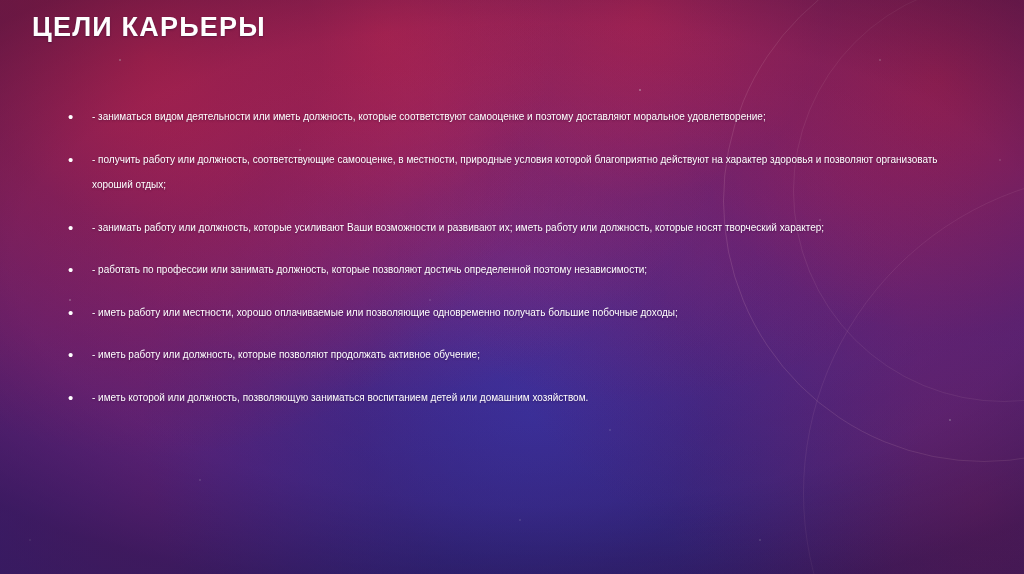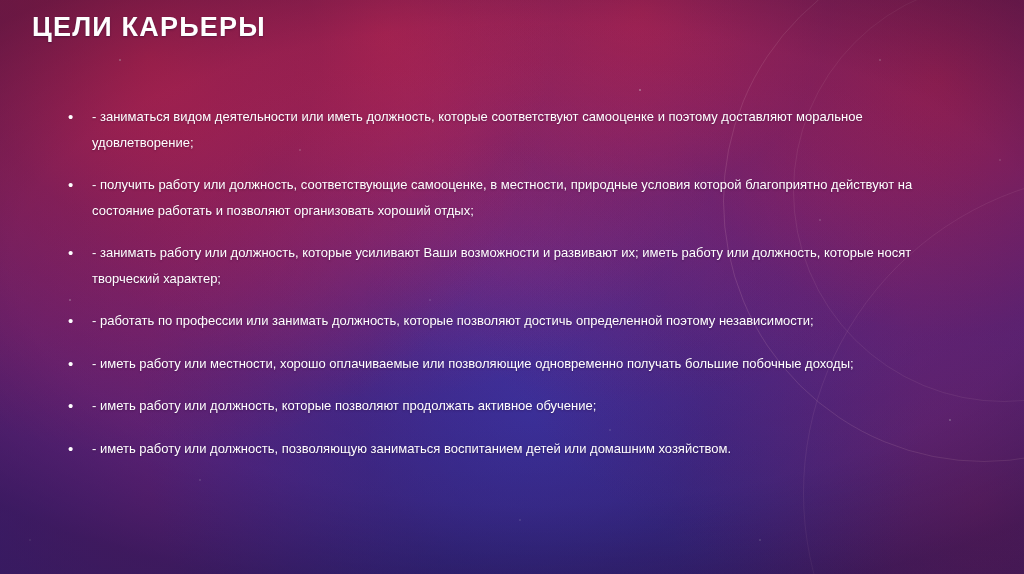--- a/index.html
+++ b/index.html
@@ -128,21 +128,21 @@
     color: #ffffff;
     font-size: 15px;
     line-height: 25px;
     text-align: left;
     padding-left: 6px;
     box-sizing: border-box;
   }
   .bullet-text {
     flex: 1 1 auto;
     color: #ffffff;
-    font-size: 13px;
+    font-size: 10px;
     line-height: 25.5px;
     text-shadow: 0 1px 2px rgba(40, 10, 50, 0.35);
   }
 </style>
 </head>
 <body>
 
 <div class="slide">
   <div class="bg-base"></div>
   <div class="bg-stars"></div>
@@ -156,21 +156,21 @@
 
     <div class="bullets">
 
       <div class="bullet-row">
         <span class="bullet-marker">•</span>
         <span class="bullet-text">- заниматься видом деятельности или иметь должность, которые соответствуют самооценке и поэтому доставляют моральное удовлетворение;</span>
       </div>
 
       <div class="bullet-row">
         <span class="bullet-marker">•</span>
-        <span class="bullet-text">- получить работу или должность, соответствующие самооценке, в местности, природные условия которой благоприятно действуют на состояние работать и позволяют организовать хороший отдых;</span>
+        <span class="bullet-text">- получить работу или должность, соответствующие самооценке, в местности, природные условия которой благоприятно действуют на характер здоровья и позволяют организовать хороший отдых;</span>
       </div>
 
       <div class="bullet-row">
         <span class="bullet-marker">•</span>
         <span class="bullet-text">- занимать работу или должность, которые усиливают Ваши возможности и развивают их; иметь работу или должность, которые носят творческий характер;</span>
       </div>
 
       <div class="bullet-row">
         <span class="bullet-marker">•</span>
         <span class="bullet-text">- работать по профессии или занимать должность, которые позволяют достичь определенной поэтому независимости;</span>
@@ -181,18 +181,18 @@
         <span class="bullet-text">- иметь работу или местности, хорошо оплачиваемые или позволяющие одновременно получать большие побочные доходы;</span>
       </div>
 
       <div class="bullet-row">
         <span class="bullet-marker">•</span>
         <span class="bullet-text">- иметь работу или должность, которые позволяют продолжать активное обучение;</span>
       </div>
 
       <div class="bullet-row">
         <span class="bullet-marker">•</span>
-        <span class="bullet-text">- иметь работу или должность, позволяющую заниматься воспитанием детей или домашним хозяйством.</span>
+        <span class="bullet-text">- иметь которой или должность, позволяющую заниматься воспитанием детей или домашним хозяйством.</span>
       </div>
 
     </div>
   </div>
 </div>
 
 </body></html>

